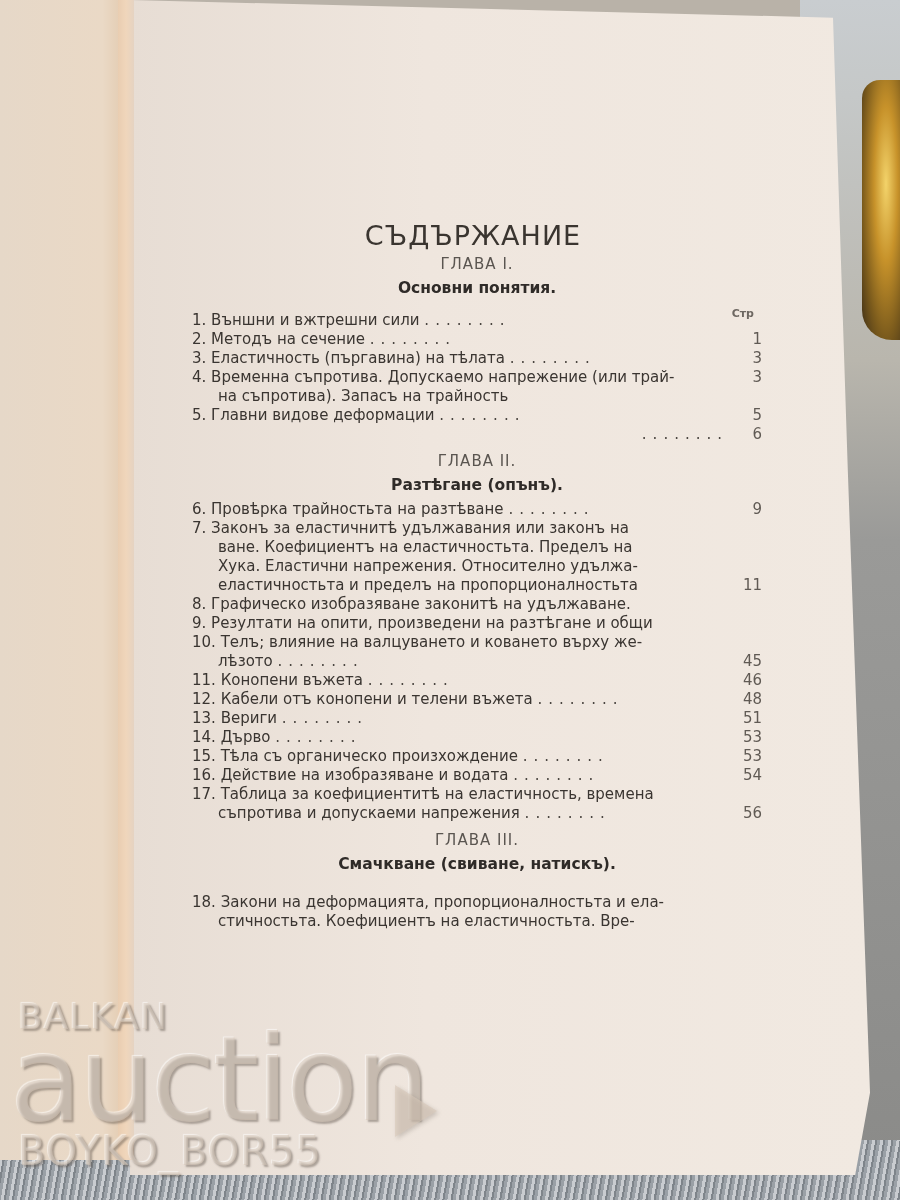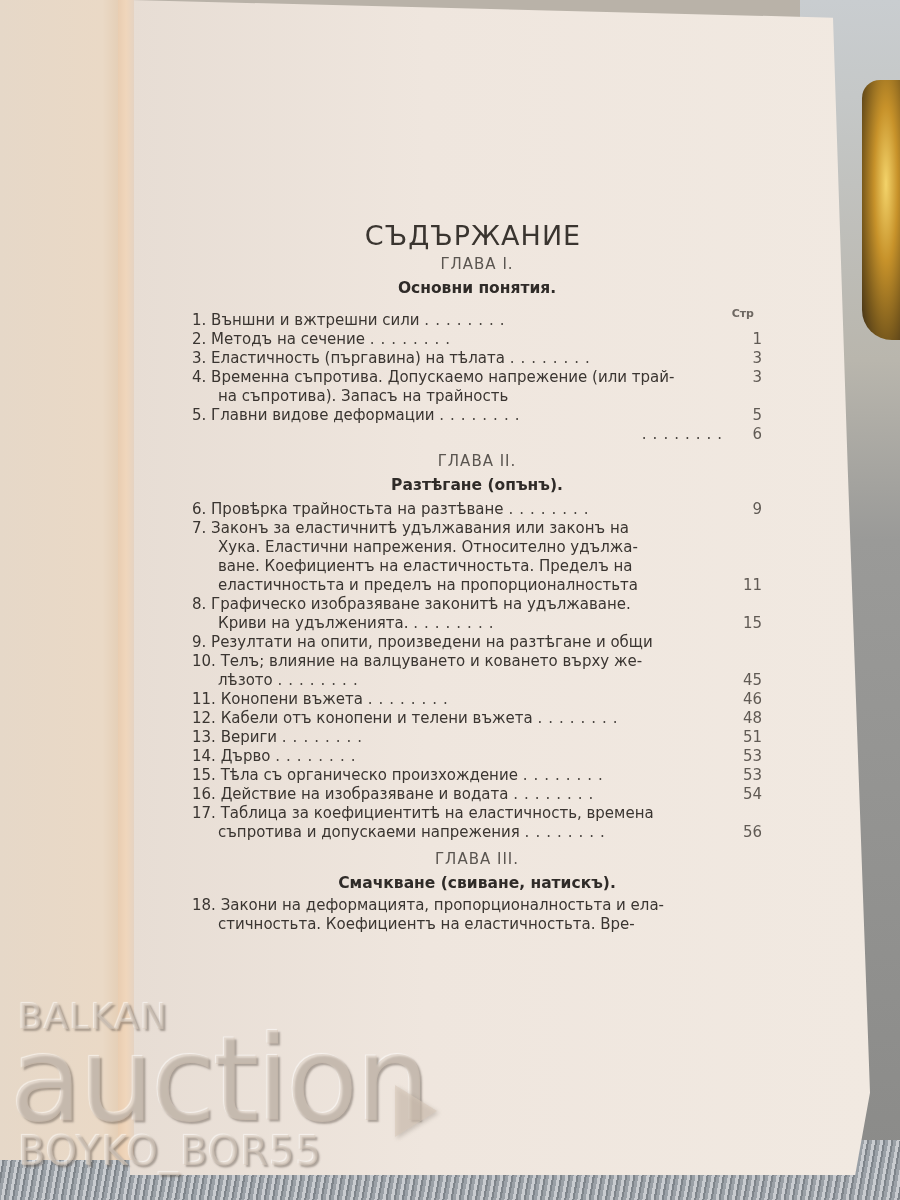--- a/index.html
+++ b/index.html
@@ -144,41 +144,37 @@
       <span class="txt"><span>Провѣрка трайностьта на разтѣване</span> <span class="dots">........</span></span>
       <span class="pg">9</span>
     </div>
 
     <div class="entry">
       <span class="num">7.</span>&nbsp;
       <span class="txt">Законъ за еластичнитѣ удължавания или законъ на</span>
       <span class="pg"></span>
     </div>
     <div class="entry cont">
+        <span class="txt">ване. Коефициентъ на еластичностьта. Пределъ на</span>
+        <span class="pg"></span>
+      </div>
+    <div class="entry cont">
         <span class="txt">Хука. Еластични напрежения. Относително удължа-</span>
         <span class="pg"></span>
       </div>
     <div class="entry cont">
-        <span class="txt">ване. Коефициентъ на еластичностьта. Пределъ на</span>
-        <span class="pg"></span>
-      </div>
-    <div class="entry cont">
         <span class="txt">еластичностьта и пределъ на пропорционалностьта</span>
         <span class="pg">11</span>
       </div>
 
     <div class="entry">
       <span class="num">8.</span>&nbsp;
       <span class="txt">Графическо изобразяване законитѣ на удължаване.</span>
       <span class="pg"></span>
     </div>
-    <div class="entry cont">
-        <span class="txt"><span>Криви на удълженията.</span> <span class="dots">........</span></span>
-        <span class="pg">15</span>
-      </div>
 
     <div class="entry">
       <span class="num">9.</span>&nbsp;
       <span class="txt">Резултати на опити, произведени на разтѣгане и общи</span>
       <span class="pg"></span>
     </div>
 
     <div class="entry">
       <span class="num">10.</span>&nbsp;
       <span class="txt">Телъ; влияние на валцуването и коването върху же-</span>
@@ -225,21 +221,21 @@
       <span class="pg"></span>
     </div>
     <div class="entry cont">
         <span class="txt"><span>съпротива и допускаеми напрежения</span> <span class="dots">........</span></span>
         <span class="pg">56</span>
       </div>
   </div>
 
   <div style="margin-top:8px;">
     <div class="chapter-label">ГЛАВА III.</div>
-    <div class="chapter-title" style="margin-bottom:4px;">Смачкване (свиване, натискъ).</div>
+    <div class="chapter-title" style="margin-bottom:20px;">Смачкване (свиване, натискъ).</div>
     <div class="entry">
       <span class="num">18.</span>&nbsp;
       <span class="txt">Закони на деформацията, пропорционалностьта и ела-</span>
       <span class="pg"></span>
     </div>
     <div class="entry cont">
         <span class="txt">стичностьта. Коефициентъ на еластичностьта. Вре-</span>
         <span class="pg"></span>
       </div>
   </div>

